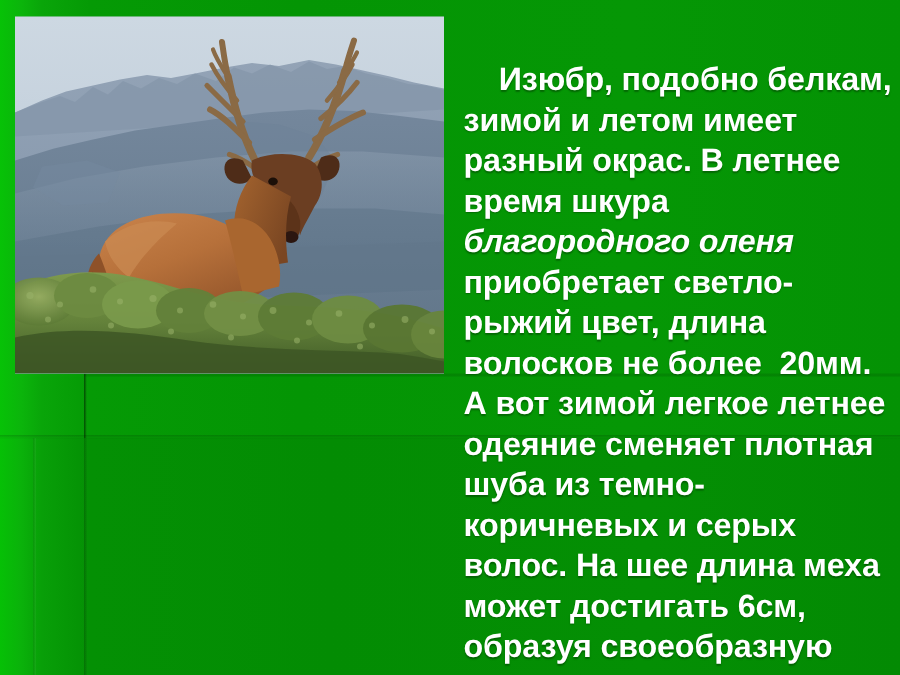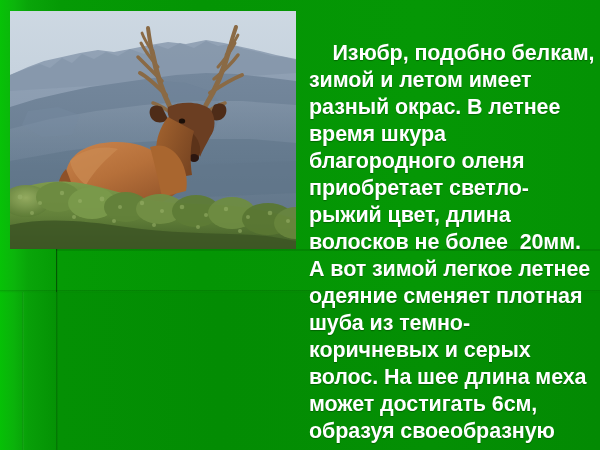--- a/index.html
+++ b/index.html
@@ -109,21 +109,21 @@
     top: 13px;
     width: 286px;
     color: #ffffff;
     font-size: 21.5px;
     line-height: 27px;
     font-weight: 700;
     letter-spacing: -0.1px;
     text-shadow: 0 1px 1px rgba(0,0,0,0.30);
     white-space: pre-wrap;
   }
-  .textblock .b { font-weight: 900; }
+  .textblock .b { font-weight: 900; font-style: italic; }
 </style>
 </head>
 <body>
 
 <div id="slide">
 
   <div class="bg-base"></div>
   <div class="bg-lower"></div>
   <div class="bg-seam"></div>
   <div class="bg-seam2"></div>

